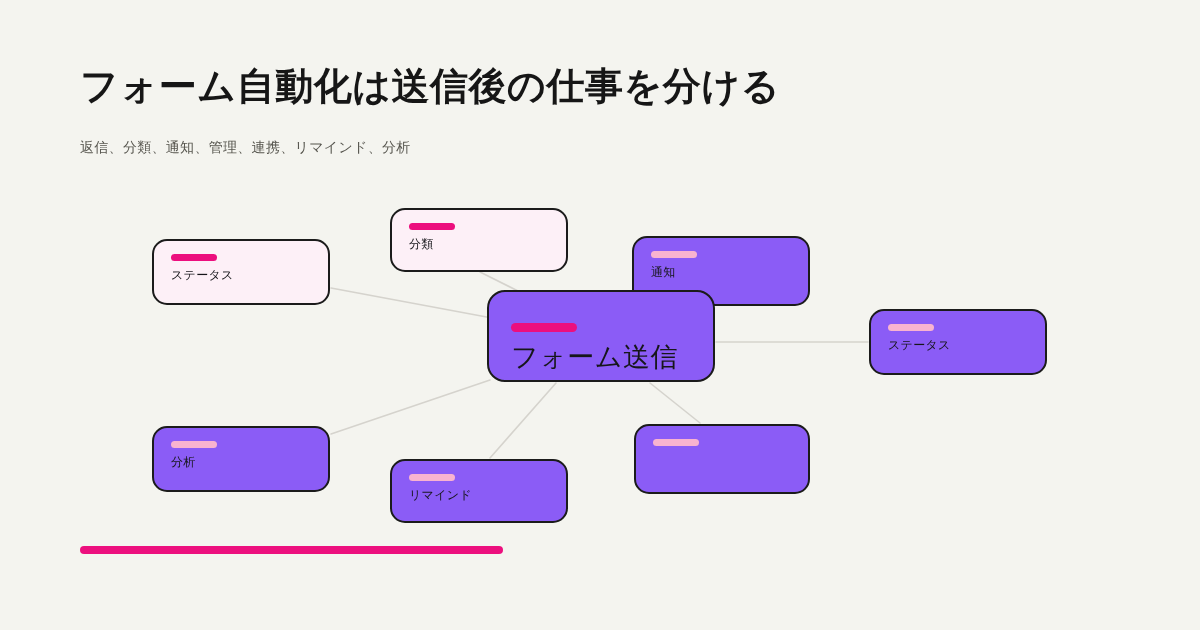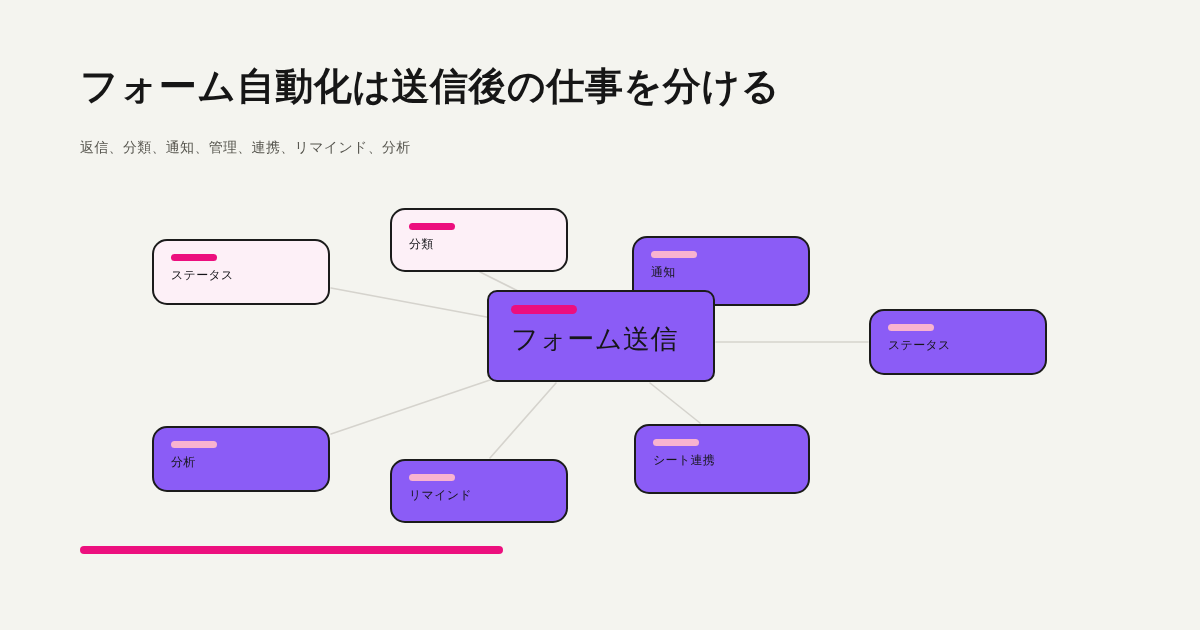--- a/index.html
+++ b/index.html
@@ -80,22 +80,22 @@
     font-size: 12px;
     font-weight: 400;
     color: #16161a;
     line-height: 1.25;
     white-space: nowrap;
     letter-spacing: 0.3px;
   }
 
   
   #node-center {
-    padding: 13px 22px 0 22px;
-    border-radius: 10px;
+    padding: 31px 22px 0 22px;
+    border-radius: 18px;
     z-index: 5;
   }
   #node-center .node-accent {
     width: 66px;
     height: 9px;
     border-radius: 5px;
     margin-bottom: 9px;
   }
   #node-center .node-label {
     font-size: 27px;
@@ -151,21 +151,20 @@
       <div class="node" style="left: 152px; top: 426px; width: 178px; height: 66px;">
         <div class="node-accent"></div>
         <div class="node-label">分析</div>
       </div>
       <div class="node" style="left: 390px; top: 459px; width: 178px; height: 64px;">
         <div class="node-accent"></div>
         <div class="node-label">リマインド</div>
       </div>
       <div class="node" style="left: 634px; top: 424px; width: 176px; height: 70px;">
         <div class="node-accent"></div>
-        <div class="node-label">シート連携</div>
       </div>
       <div class="node" id="node-center" style="left: 487px; top: 290px; width: 228px; height: 92px;">
         <div class="node-accent strong"></div>
         <div class="node-label">フォーム送信</div>
       </div>
     </div>
 
   <div id="bottom-rule"></div>
 
 </div>

